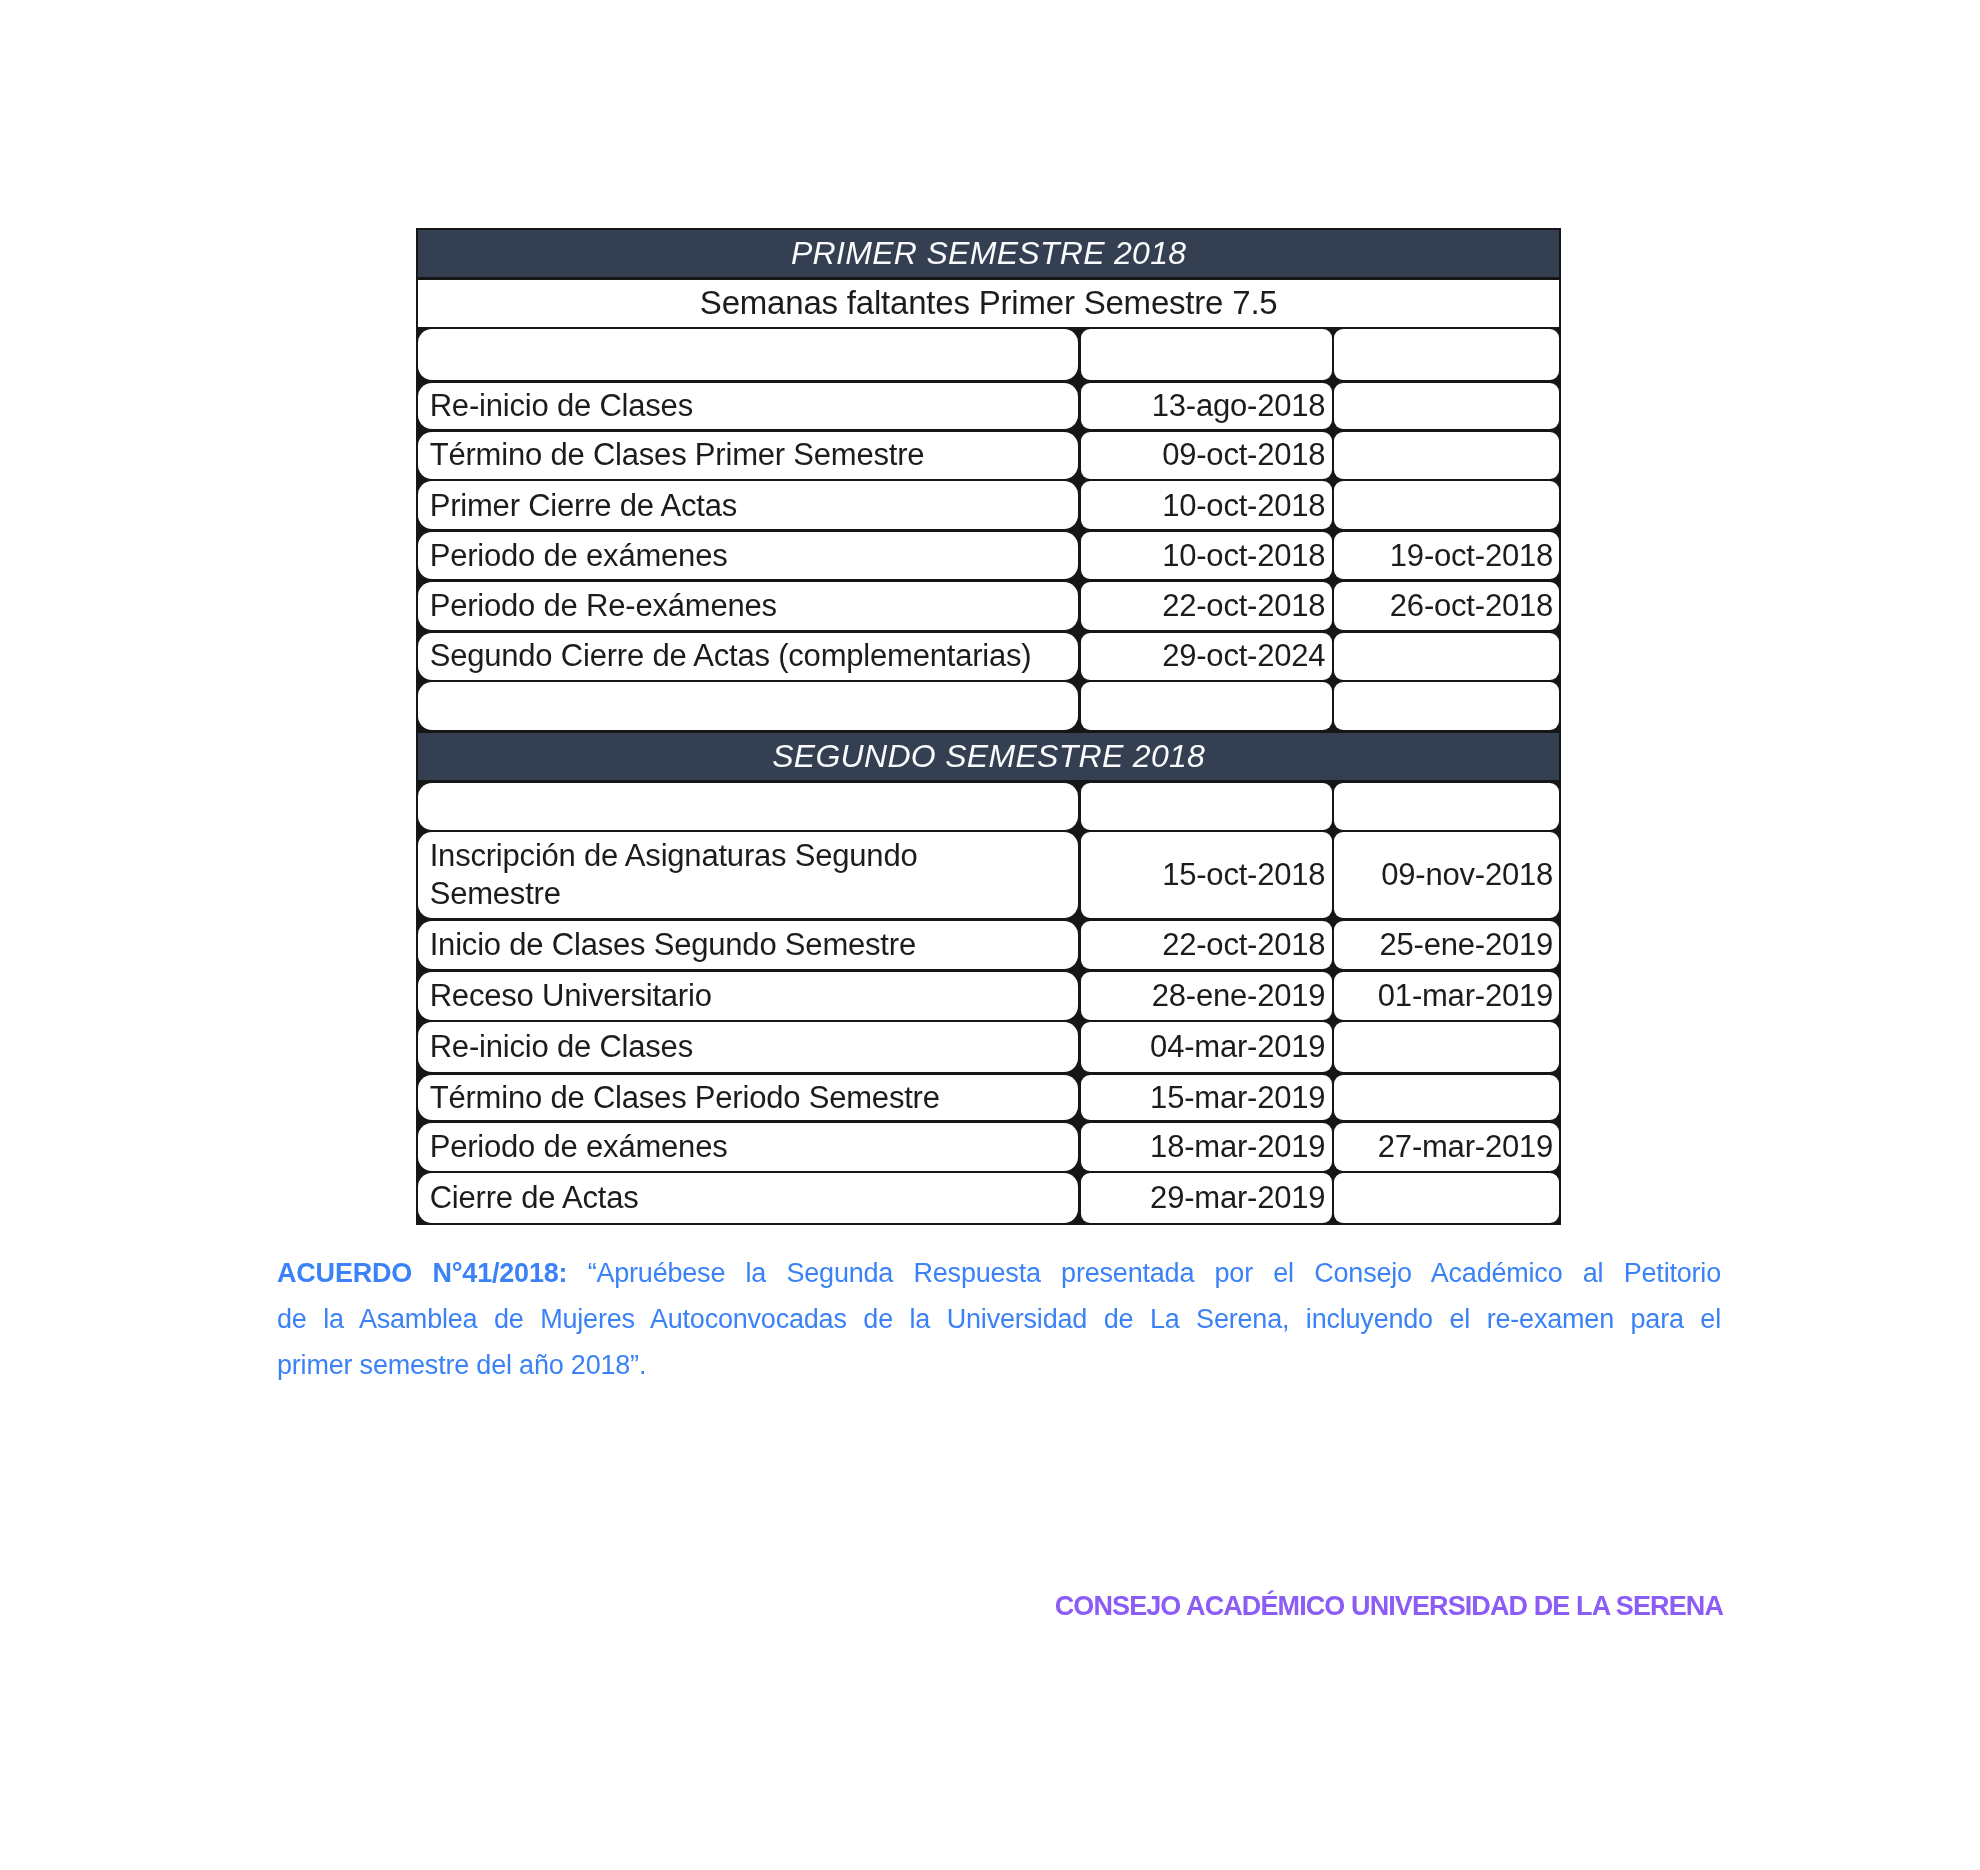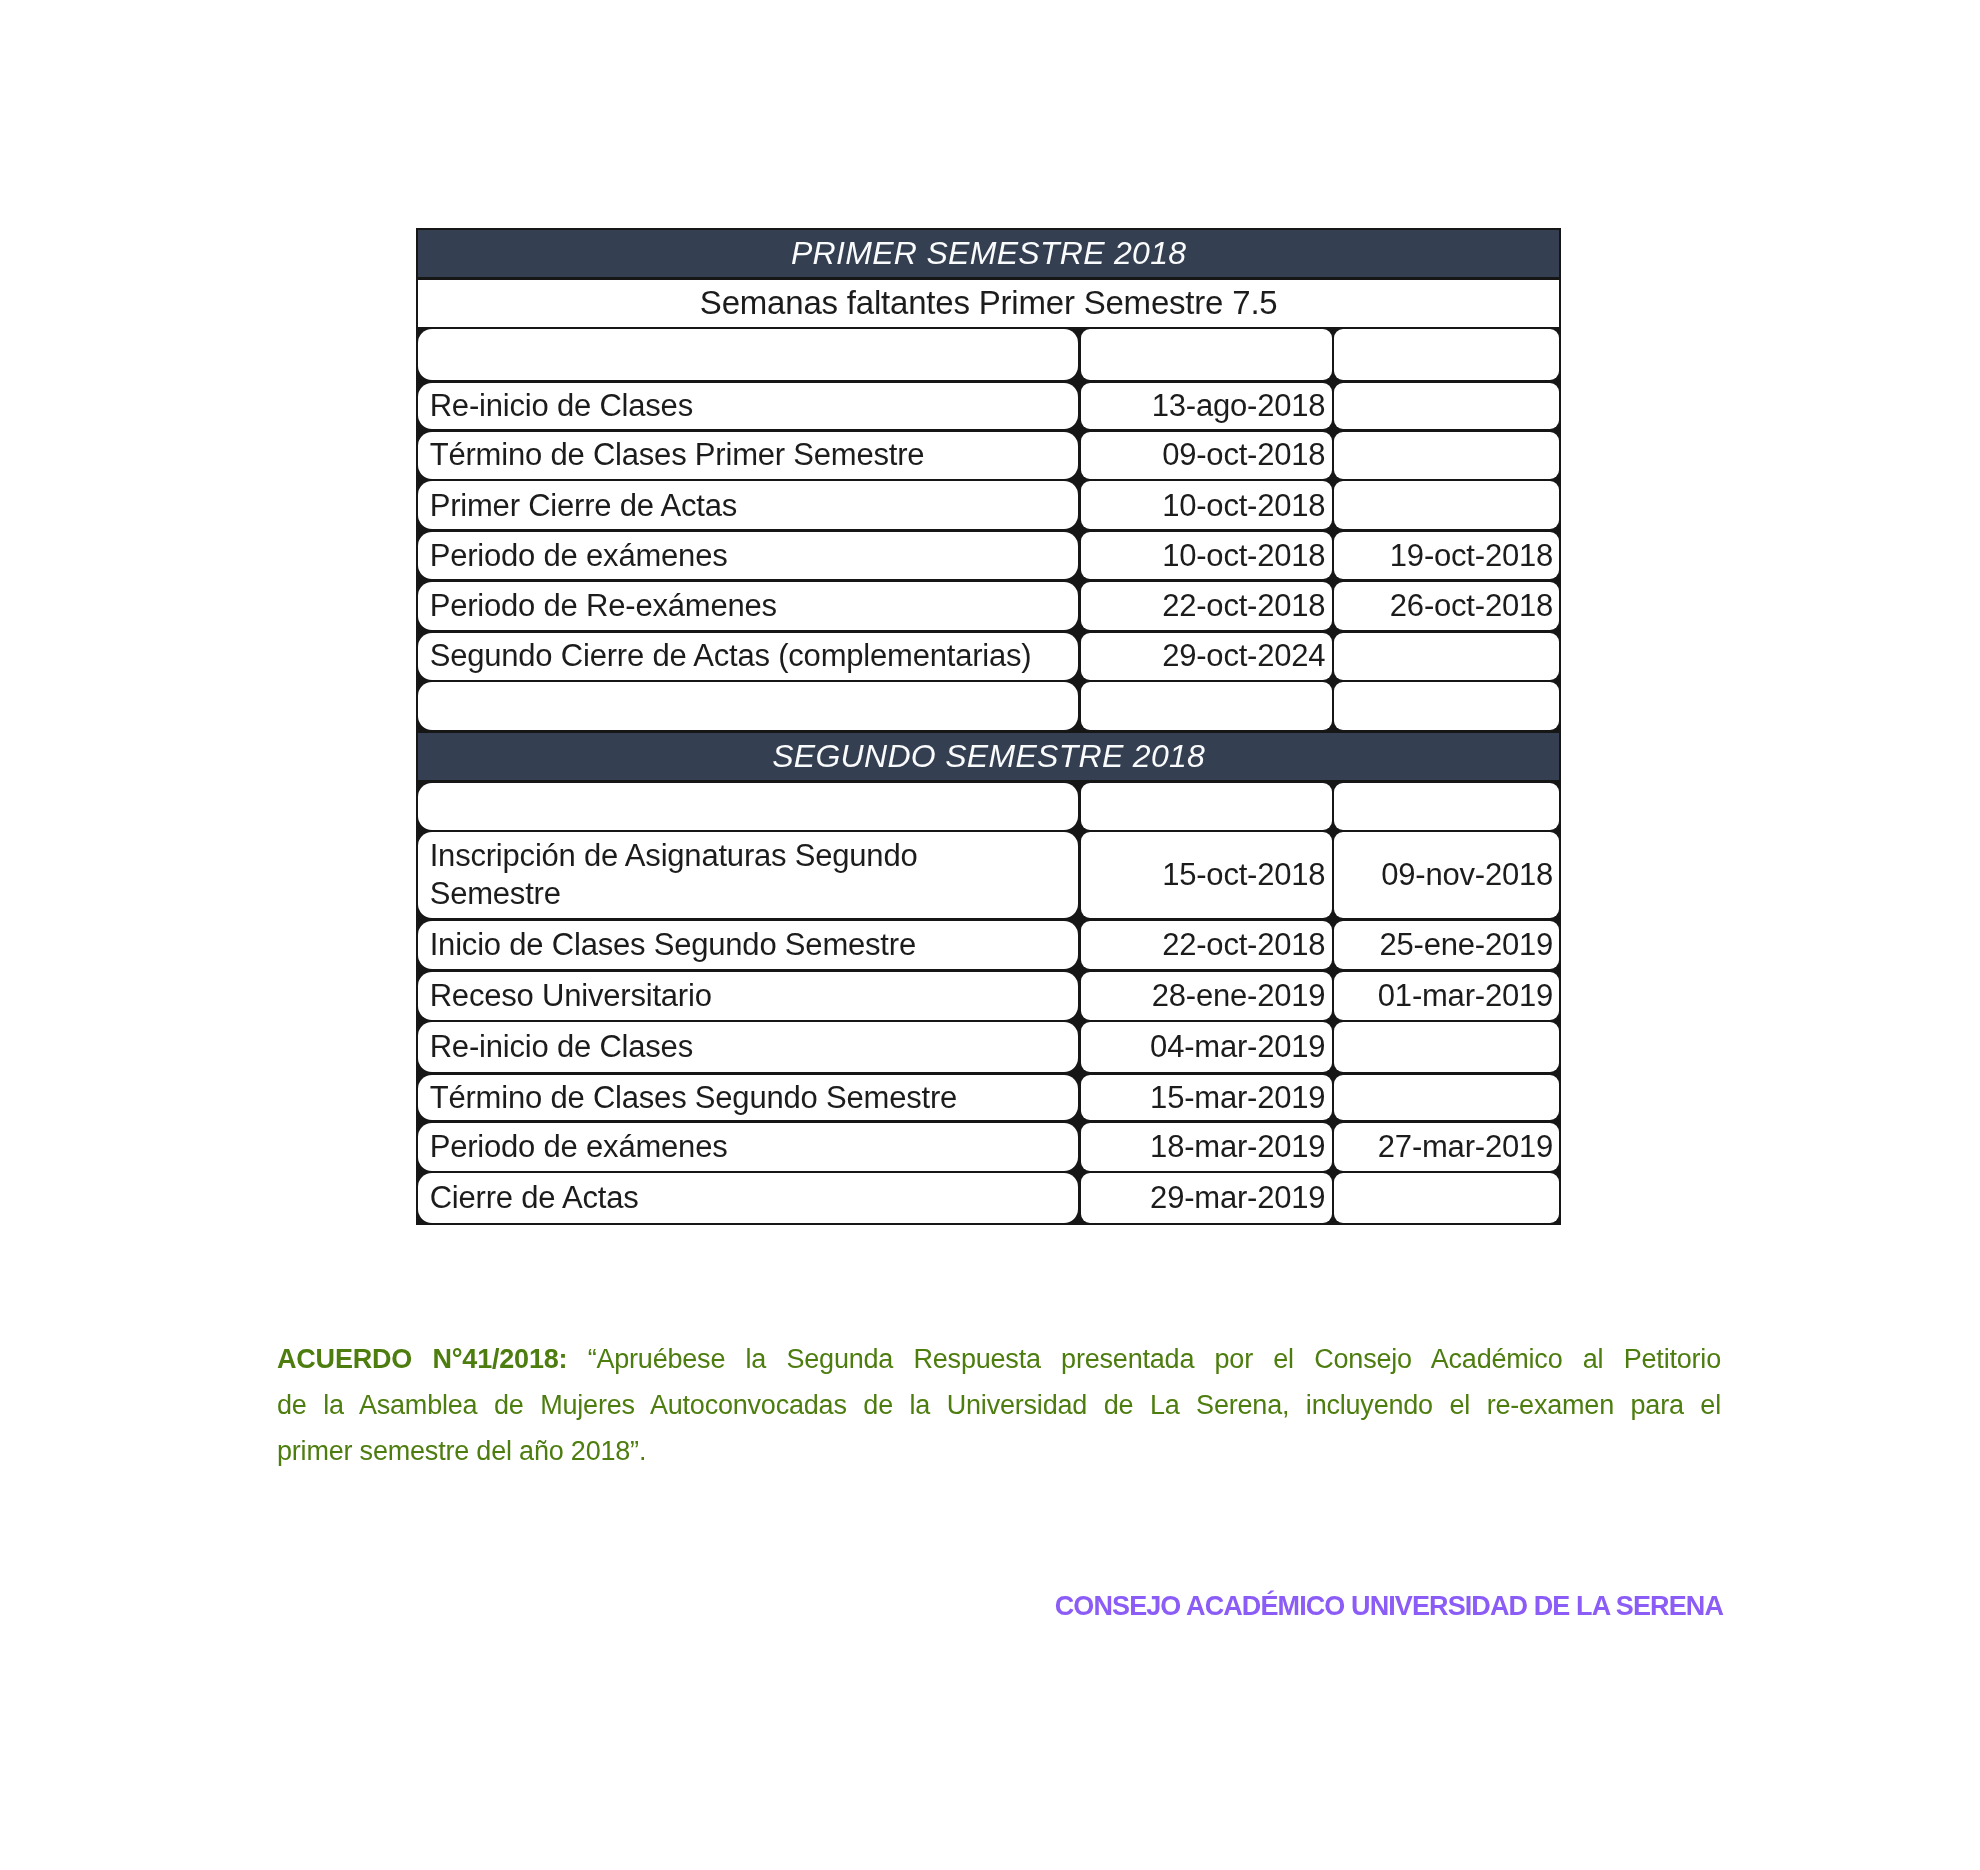--- a/index.html
+++ b/index.html
@@ -65,26 +65,26 @@
   .cell.sub {
     grid-column: 1 / -1;
     justify-content: center;
     font-size: 33px;
   }
 
   
   #acuerdo {
     position: absolute;
     left: 277px;
-    top: 1336px;
+    top: 1250px;
     width: 1444px;
     font-size: 27px;
     letter-spacing: -0.2px;
     line-height: 46px;
-    color: #4d7c0f;
+    color: #3b82f6;
   }
   .just-line {
     text-align: justify;
     text-align-last: justify;
   }
   .plain-line {
     text-align: left;
   }
   .bold {
     font-weight: bold;
@@ -161,21 +161,21 @@
       <div class="cell dt">25-ene-2019</div>
 
       <div class="cell lab">Receso Universitario</div>
       <div class="cell dt">28-ene-2019</div>
       <div class="cell dt">01-mar-2019</div>
 
       <div class="cell lab">Re-inicio de Clases</div>
       <div class="cell dt">04-mar-2019</div>
       <div class="cell dt"></div>
 
-      <div class="cell lab">Término de Clases Segundo Semestre</div>
+      <div class="cell lab">Término de Clases Periodo Semestre</div>
       <div class="cell dt">15-mar-2019</div>
       <div class="cell dt"></div>
 
       <div class="cell lab">Periodo de exámenes</div>
       <div class="cell dt">18-mar-2019</div>
       <div class="cell dt">27-mar-2019</div>
 
       <div class="cell lab">Cierre de Actas</div>
       <div class="cell dt">29-mar-2019</div>
       <div class="cell dt"></div>

